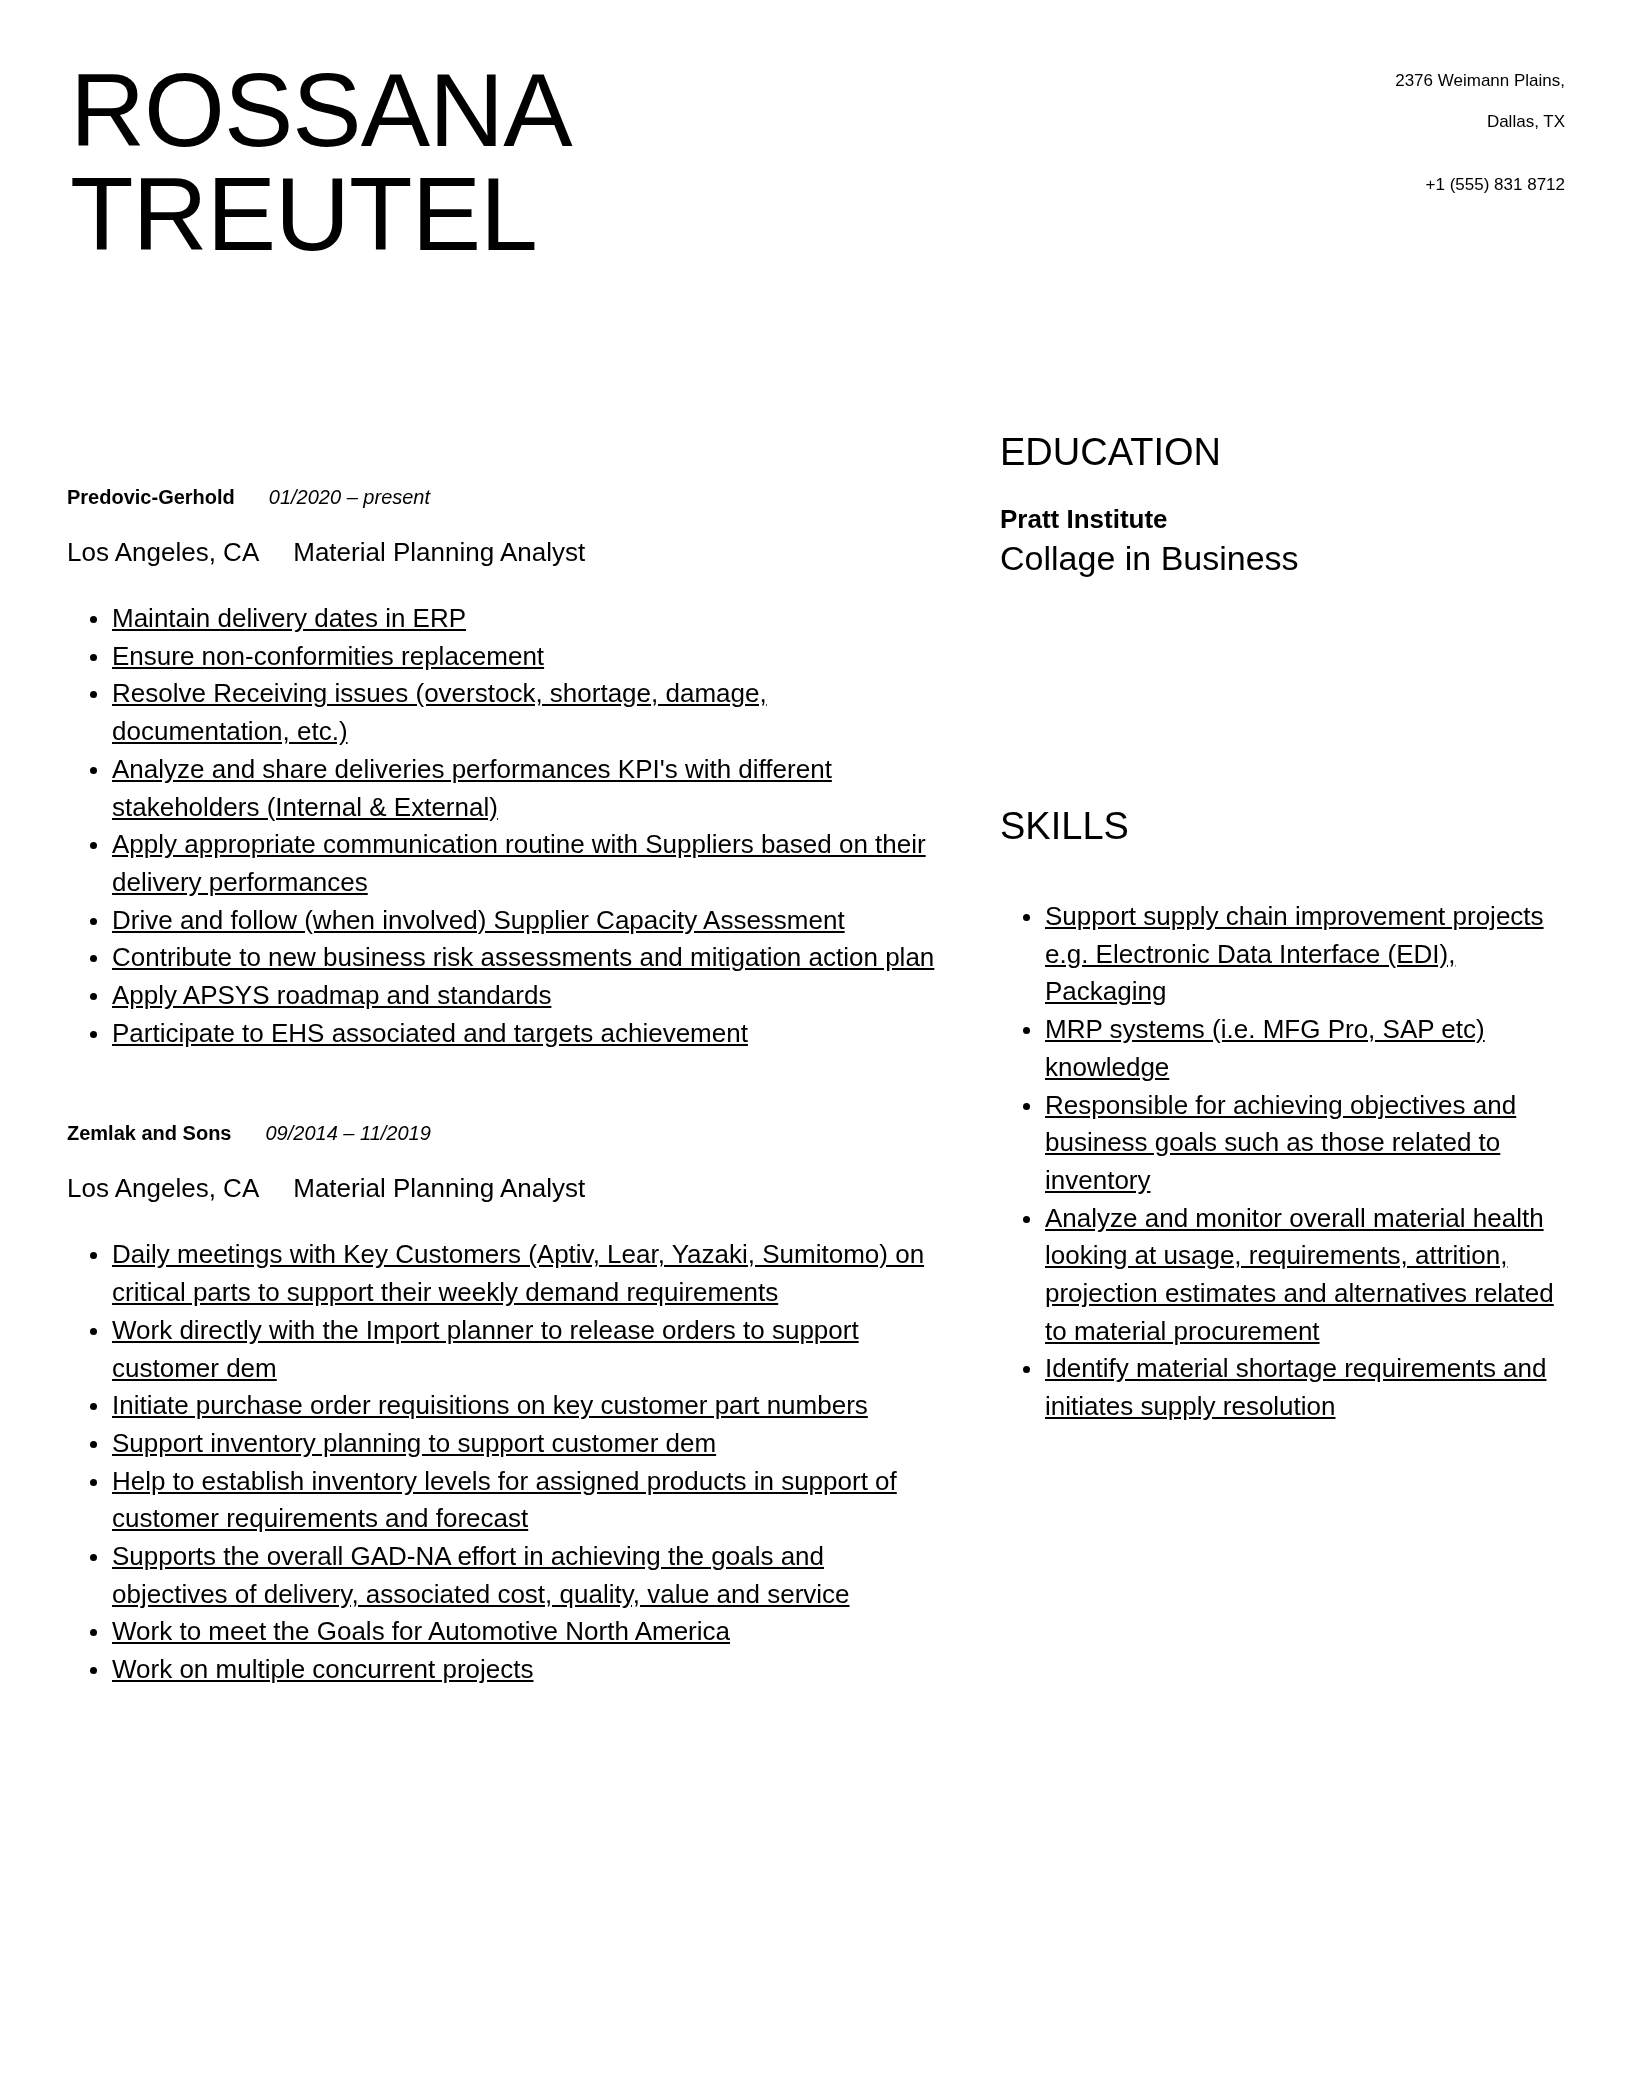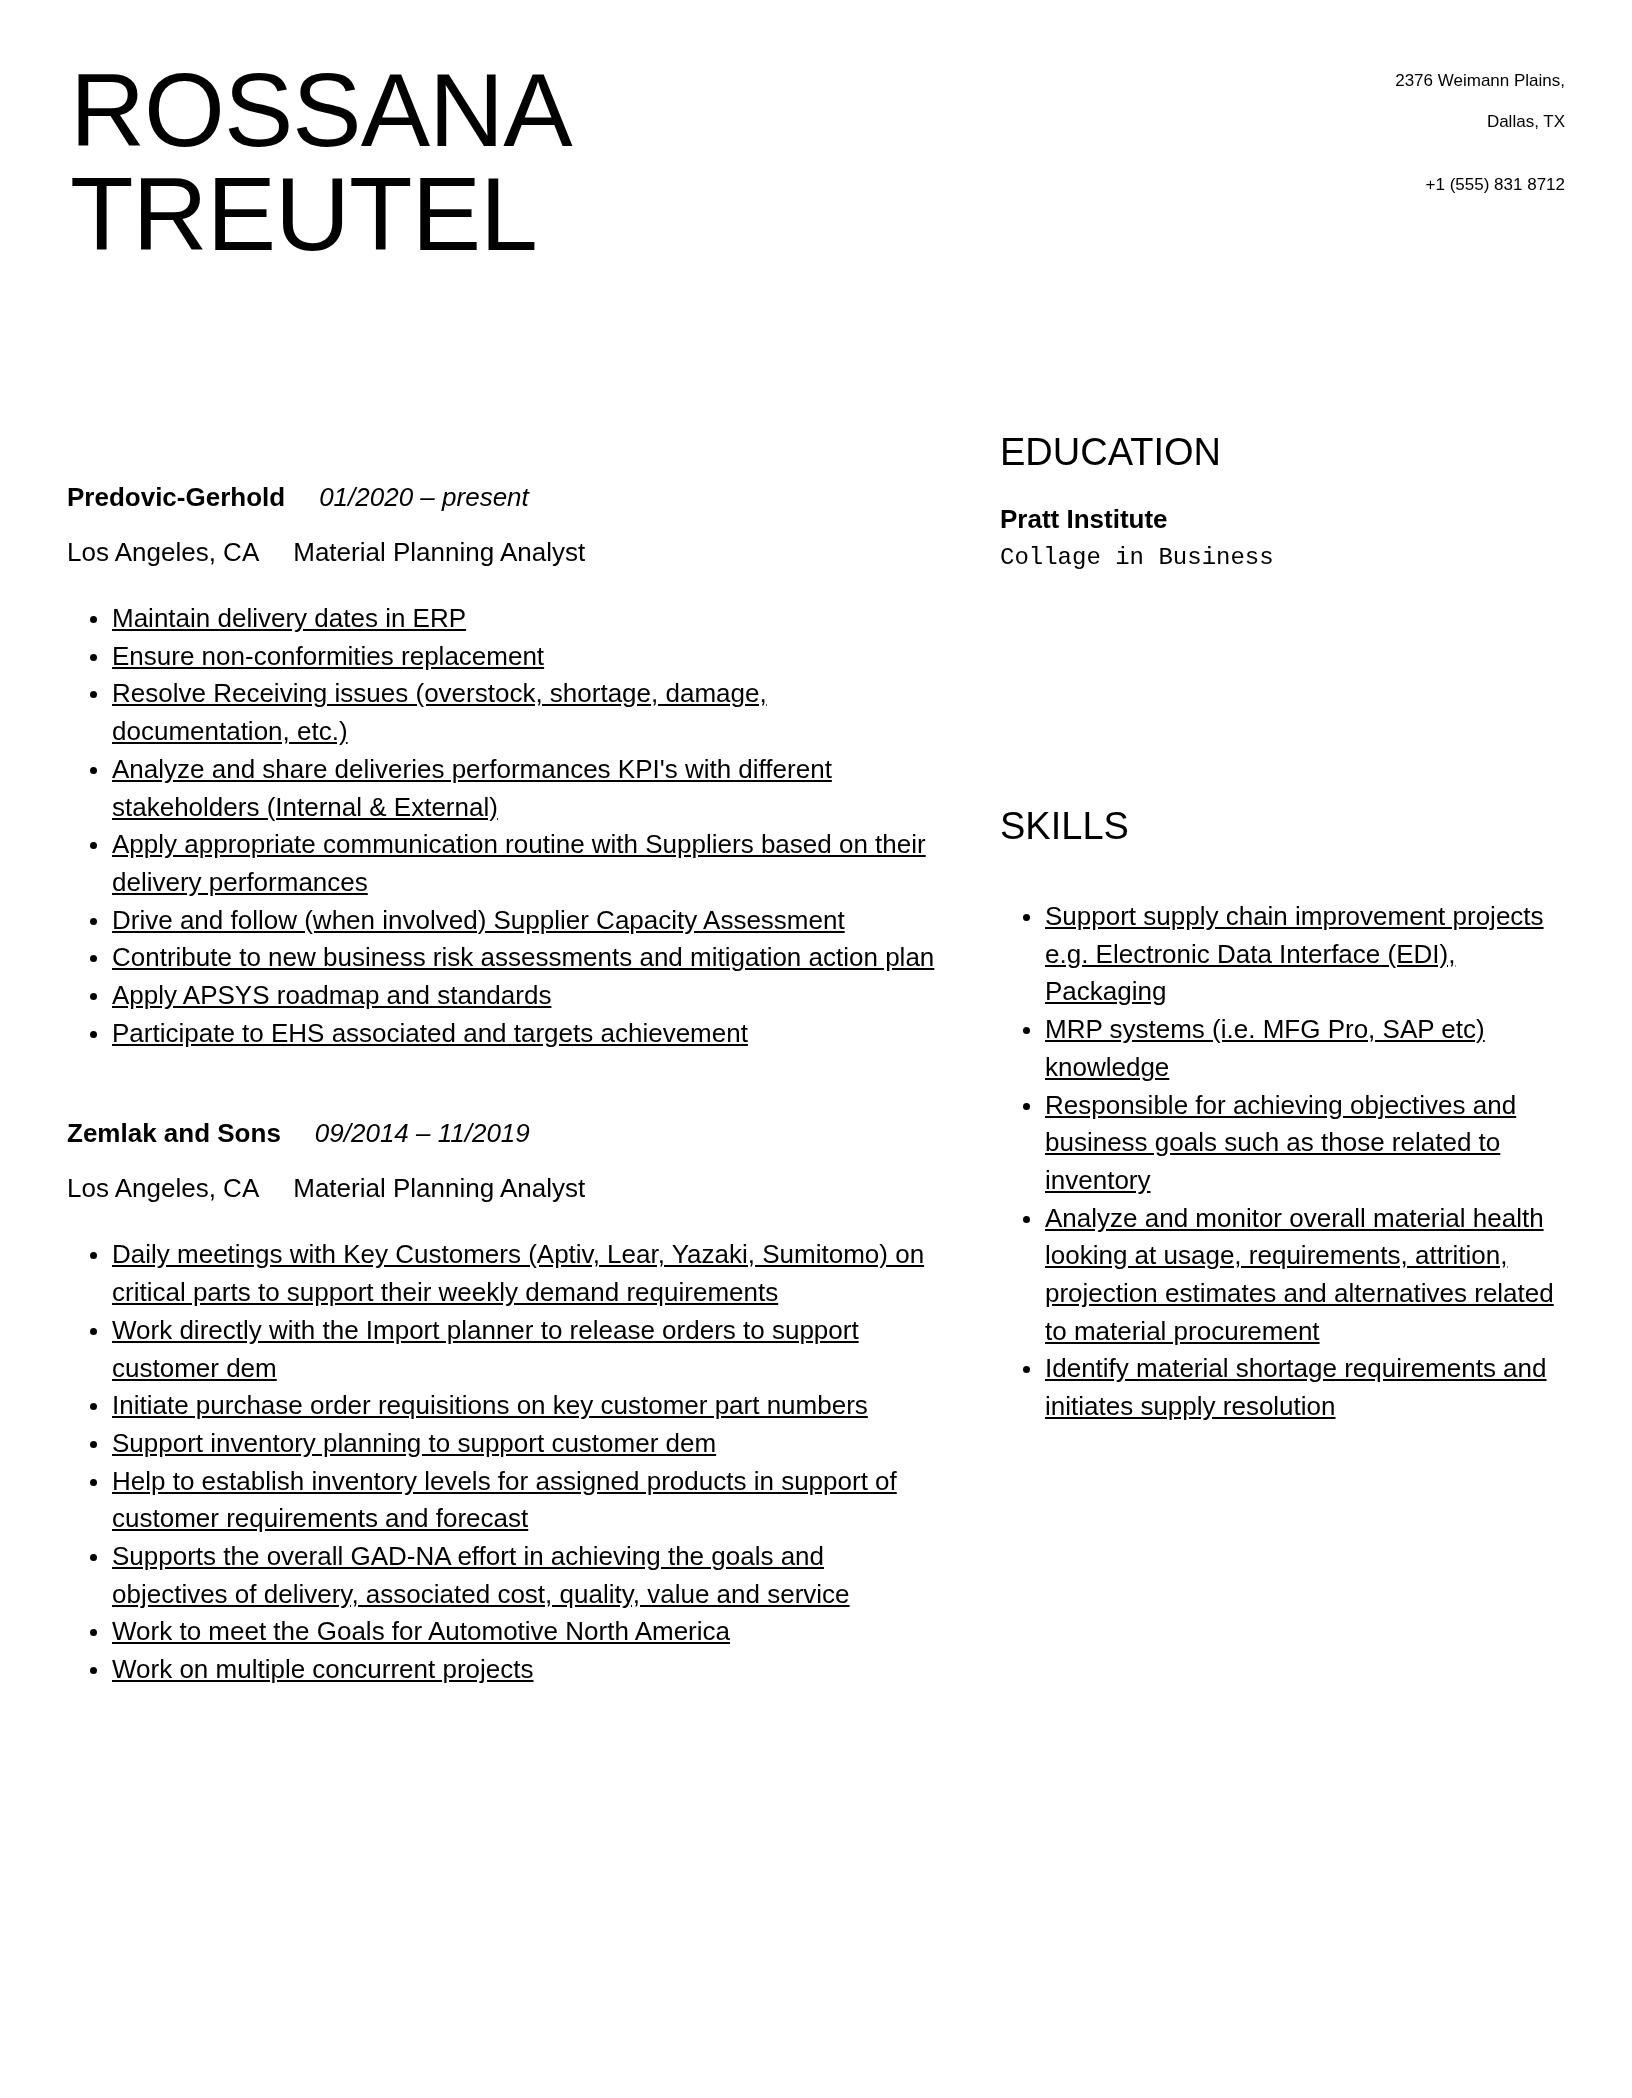--- a/index.html
+++ b/index.html
@@ -20,38 +20,38 @@
   }
   .contact .phone { margin-top: 22px; }
   .col-left { position: absolute; left: 67px; top: 430px; width: 880px; }
   .col-right { position: absolute; left: 1000px; top: 430px; width: 570px; }
   .section-title {
     font-size: 38px; line-height: 44px; font-weight: 400; margin: 0;
     letter-spacing: 0px;
   }
   .job { margin-top: 48px; }
   .job + .job { margin-top: 62px; }
-  .job-head { font-size: 26px; line-height: 38px; white-space: nowrap; }
+  .job-head { font-size: 20px; line-height: 38px; white-space: nowrap; }
   .company { font-weight: 700; }
   .dates { font-style: italic; margin-left: 34px; }
   .job-sub { font-size: 26px; line-height: 40px; white-space: nowrap; margin-top: 16px; }
   .job-sub .title { margin-left: 34px; }
   ul.bullets {
     margin: 28px 0 0 0; padding: 0 0 0 45px; list-style: none;
     font-size: 26px; line-height: 37.7px;
   }
   ul.bullets li { position: relative; text-decoration: underline; }
   ul.bullets li::before {
     content: ""; position: absolute; left: -22px; top: 16px;
     width: 7px; height: 7px; border-radius: 50%; background: #000;
   }
   .left-bullets { width: 830px; }
   .edu { margin-top: 26px; }
   .edu-school { font-size: 26px; line-height: 38px; font-weight: 700; }
-  .edu-degree { font-size: 24px; line-height: 40px; font-family: Liberation Mono, monospace; }
+  .edu-degree { font-size: 34px; line-height: 40px; }
   .skills { position: absolute; left: 0; top: 374px; width: 570px; }
   .skills ul.bullets { margin-top: 50px; padding-left: 45px; width: 525px; }
 </style>
 </head>
 <body>
 
 <h1 class="name">
   <span>ROSSANA</span>
   <span>TREUTEL</span>
 </h1>

